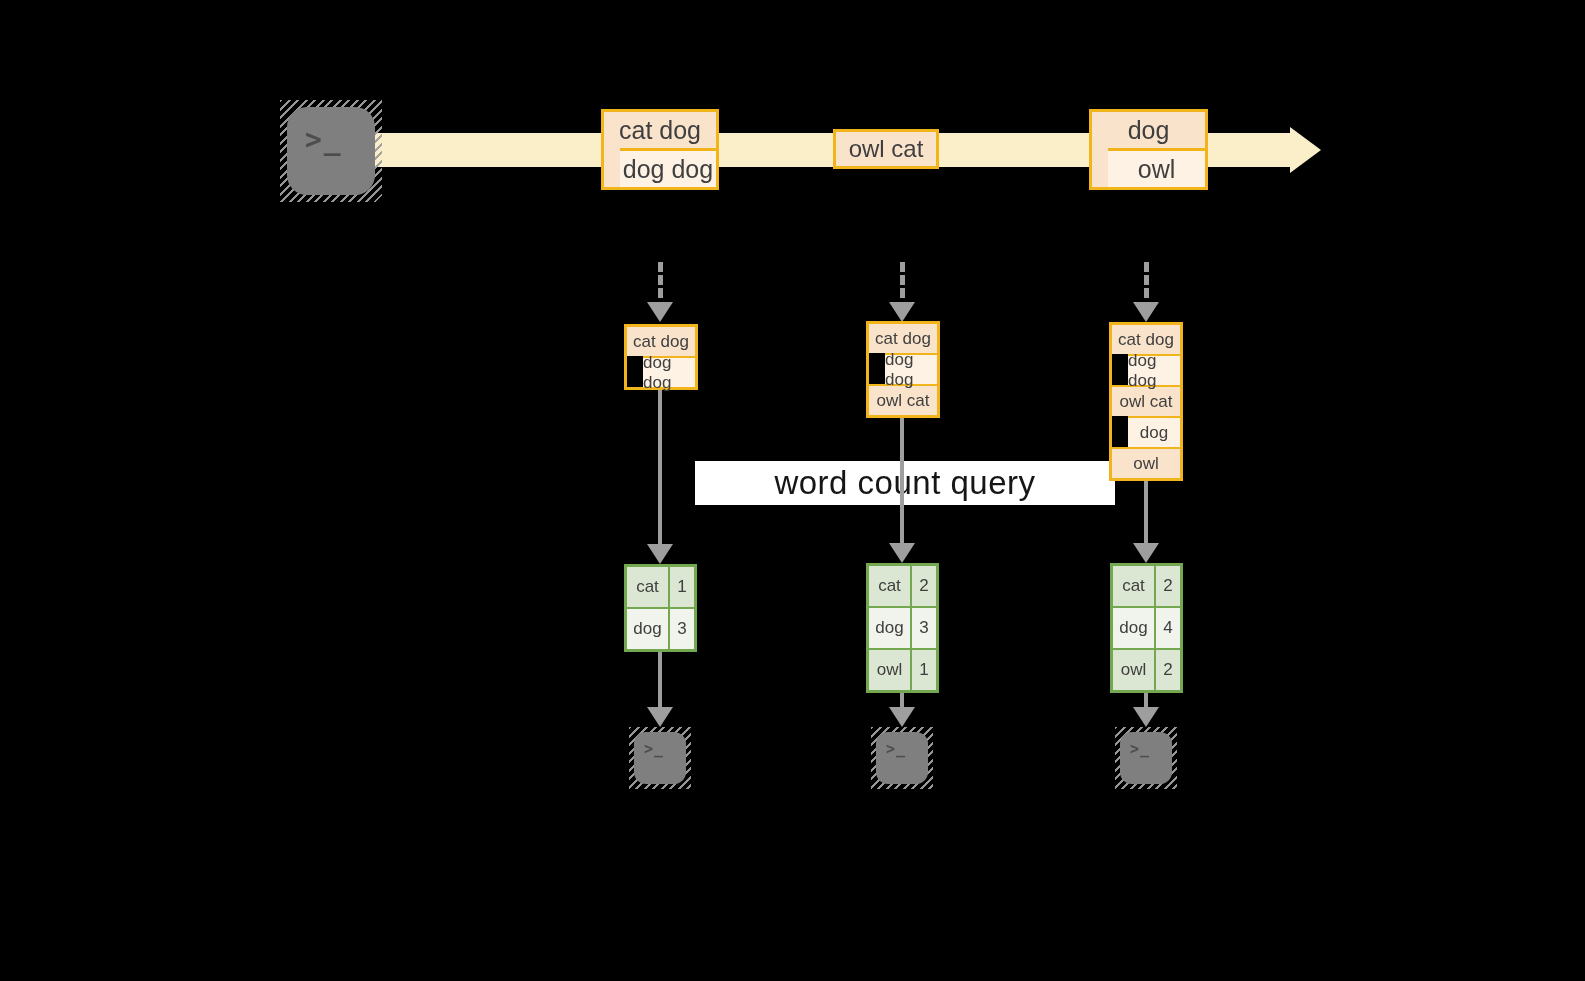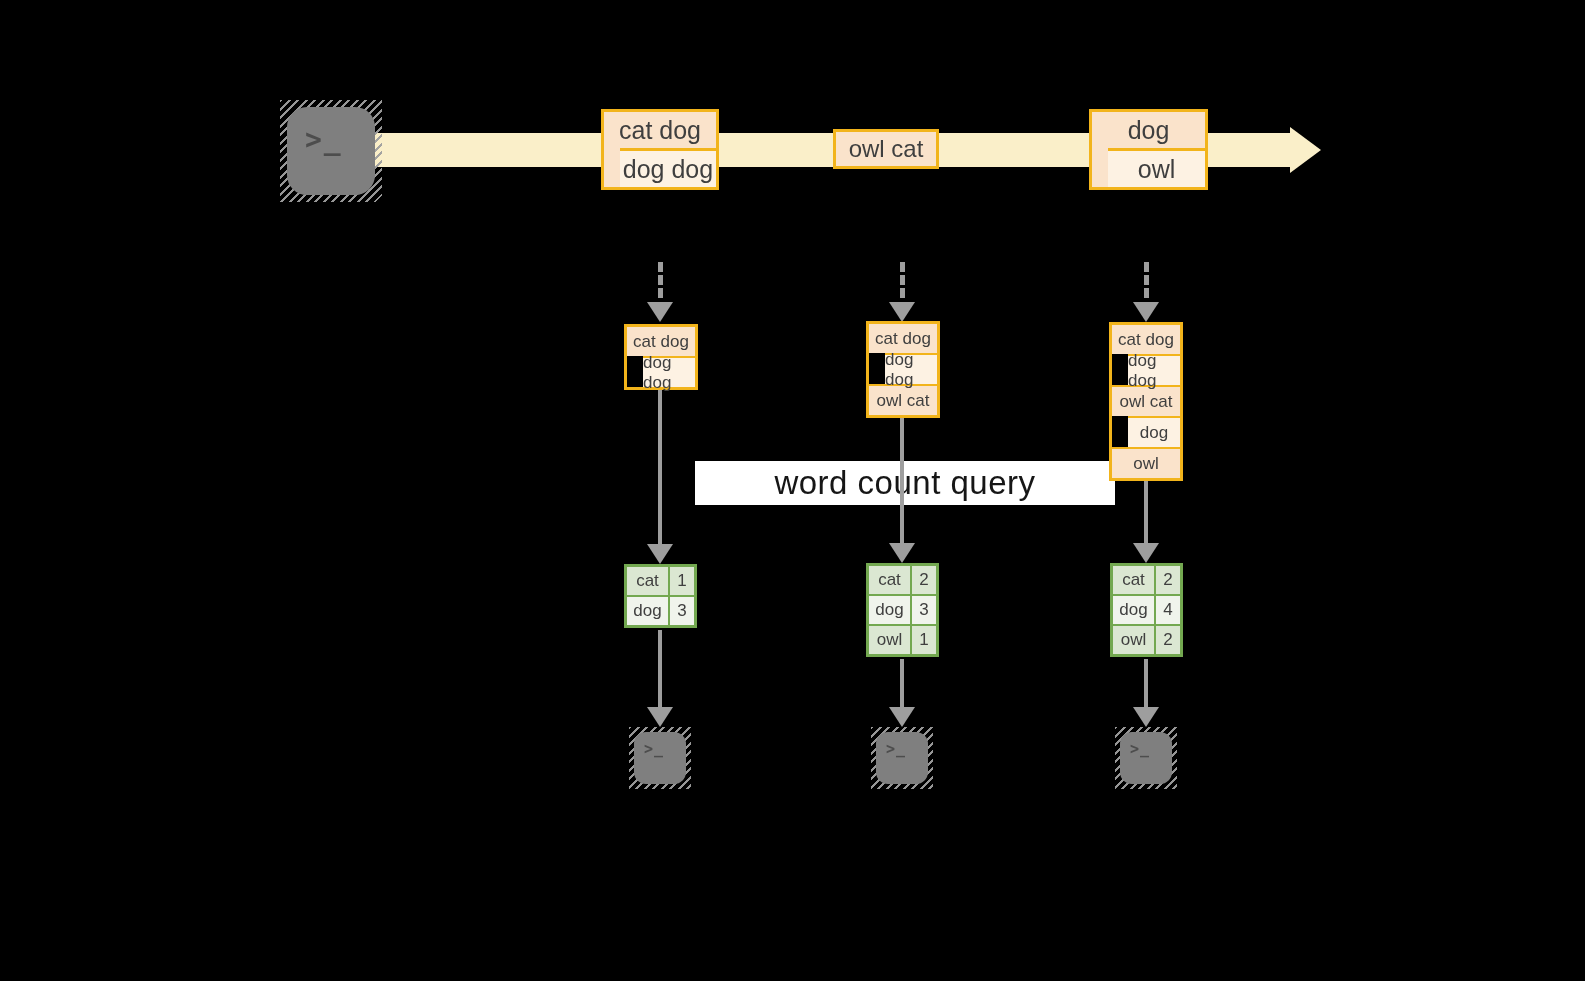--- a/index.html
+++ b/index.html
@@ -50,21 +50,21 @@
   
   .query-band{
     position:absolute;left:695px;top:461px;width:420px;height:44px;
     background:var(--query-band);z-index:1;
     display:flex;align-items:center;justify-content:center;
   }
   .query-band span{font-size:33px;color:var(--query-text);letter-spacing:0.5px;}
 
   
   .gtable{position:absolute;width:67px;border:3px solid var(--green-border);z-index:3;}
-  .grow{display:flex;height:28px;}
+  .grow{display:flex;height:40px;}
   .grow + .grow{border-top:2px solid var(--green-border);}
   .gword{width:41px;border-right:2px solid var(--green-border);display:flex;align-items:center;justify-content:center;font-size:17px;color:var(--text-dark);}
   .gcount{flex:1;display:flex;align-items:center;justify-content:center;font-size:17px;color:var(--text-dark);}
   .rowa > div{background:var(--green-row-a);}
   .rowb > div{background:var(--green-row-b);}
 
   
   .varrow{position:absolute;width:26px;display:flex;flex-direction:column;align-items:center;z-index:2;}
   .vline{width:4px;background:var(--arrow-gray);}
   .vdash{width:0;border-left:5px dashed var(--arrow-gray);}

